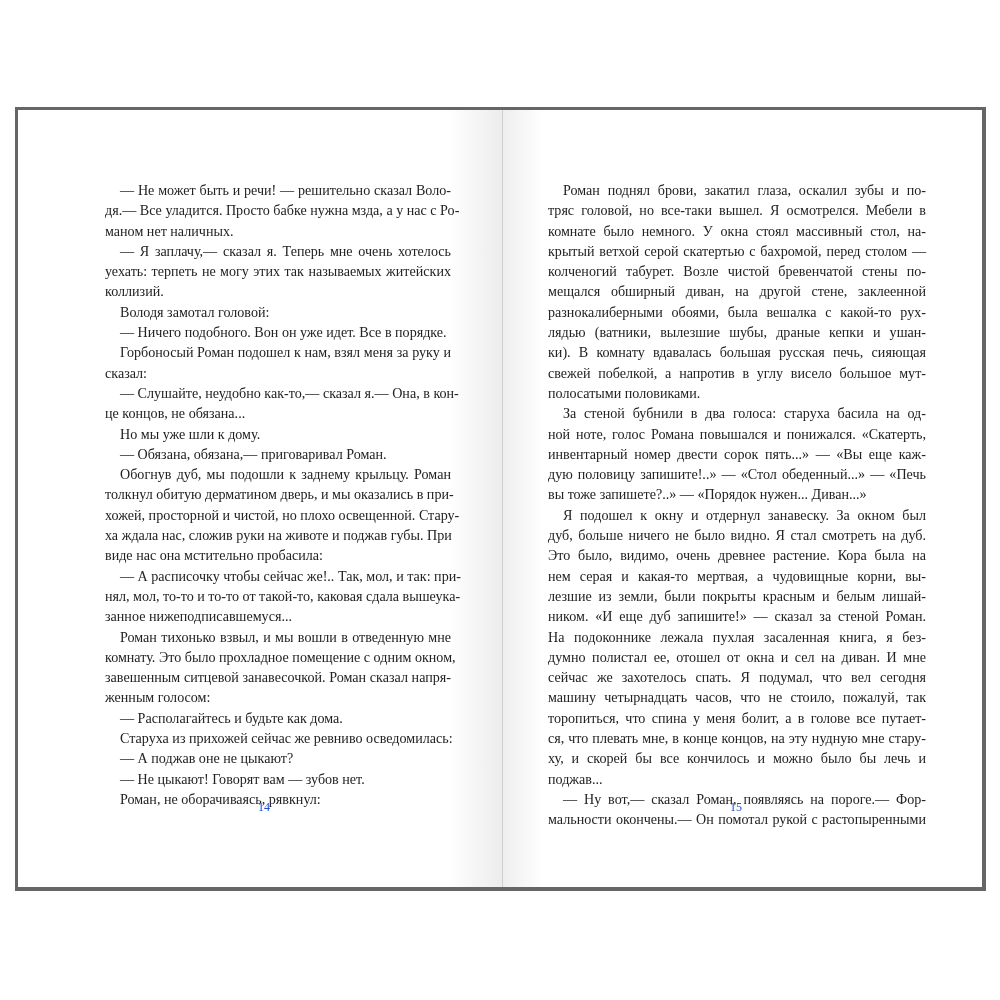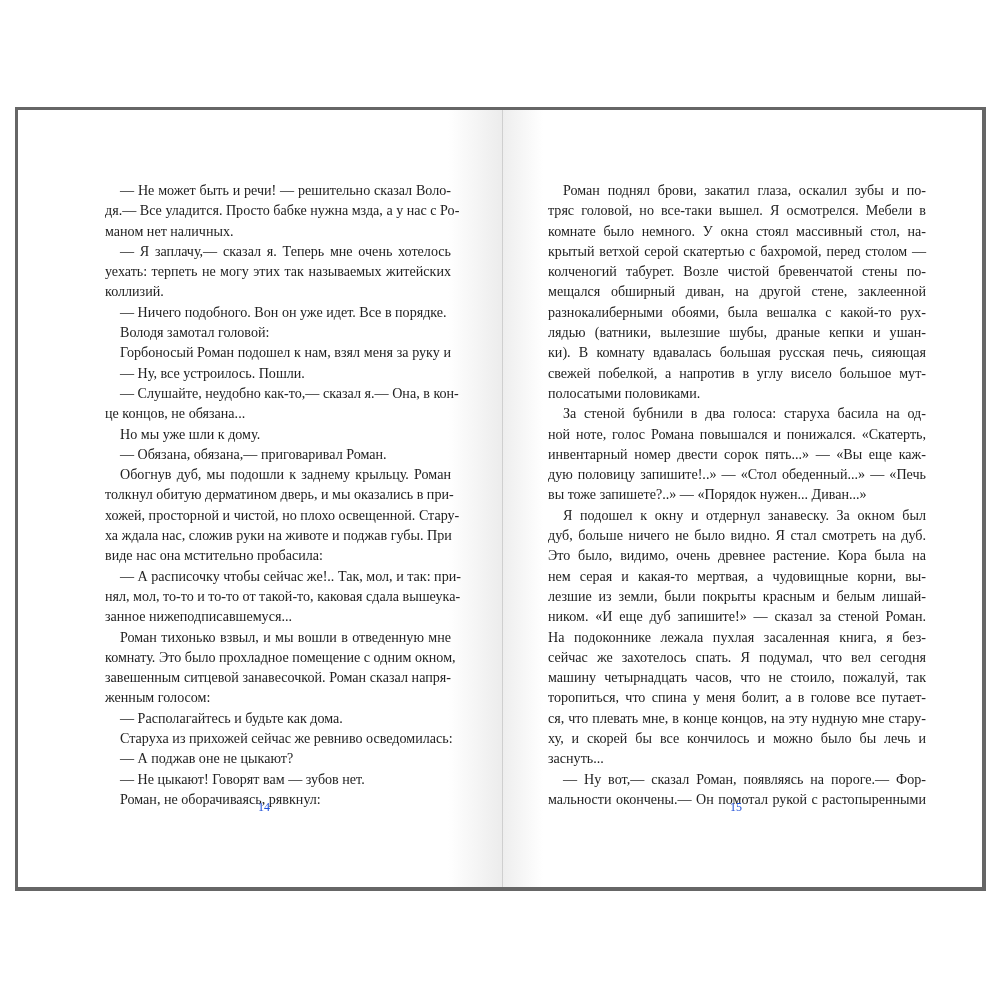--- a/index.html
+++ b/index.html
@@ -44,24 +44,24 @@
   <div class="spine-line"></div>
   <div class="spine-right"></div>
 
   <div class="page left text" id="left-text">
       <span class="ln ind">— Не может быть и речи! — решительно сказал Воло-</span>
       <span class="ln">дя.— Все уладится. Просто бабке нужна мзда, а у нас с Ро-</span>
       <span class="ln last">маном нет наличных.</span>
       <span class="ln ind">— Я заплачу,— сказал я. Теперь мне очень хотелось</span>
       <span class="ln">уехать: терпеть не могу этих так называемых житейских</span>
       <span class="ln last">коллизий.</span>
+      <span class="ln ind last">Володя замотал головой:</span>
       <span class="ln ind last">— Ничего подобного. Вон он уже идет. Все в порядке.</span>
-      <span class="ln ind last">Володя замотал головой:</span>
       <span class="ln ind">Горбоносый Роман подошел к нам, взял меня за руку и</span>
-      <span class="ln ind last">— Ну, все устроилось. Пошли.</span>
+      <span class="ln last">сказал:</span>
       <span class="ln ind">— Слушайте, неудобно как-то,— сказал я.— Она, в кон-</span>
       <span class="ln last">це концов, не обязана...</span>
       <span class="ln ind last">Но мы уже шли к дому.</span>
       <span class="ln ind last">— Обязана, обязана,— приговаривал Роман.</span>
       <span class="ln ind">Обогнув дуб, мы подошли к заднему крыльцу. Роман</span>
       <span class="ln">толкнул обитую дерматином дверь, и мы оказались в при-</span>
       <span class="ln">хожей, просторной и чистой, но плохо освещенной. Стару-</span>
       <span class="ln">ха ждала нас, сложив руки на животе и поджав губы. При</span>
       <span class="ln last">виде нас она мстительно пробасила:</span>
       <span class="ln ind">— А расписочку чтобы сейчас же!.. Так, мол, и так: при-</span>
@@ -96,23 +96,24 @@
       <span class="ln">инвентарный номер двести сорок пять...» — «Вы еще каж-</span>
       <span class="ln">дую половицу запишите!..» — «Стол обеденный...» — «Печь</span>
       <span class="ln last">вы тоже запишете?..» — «Порядок нужен... Диван...»</span>
       <span class="ln ind">Я подошел к окну и отдернул занавеску. За окном был</span>
       <span class="ln">дуб, больше ничего не было видно. Я стал смотреть на дуб.</span>
       <span class="ln">Это было, видимо, очень древнее растение. Кора была на</span>
       <span class="ln">нем серая и какая-то мертвая, а чудовищные корни, вы-</span>
       <span class="ln">лезшие из земли, были покрыты красным и белым лишай-</span>
       <span class="ln">ником. «И еще дуб запишите!» — сказал за стеной Роман.</span>
       <span class="ln">На подоконнике лежала пухлая засаленная книга, я без-</span>
+      <span class="ln">думно полистал ее, отошел от окна и сел на диван. И мне</span>
       <span class="ln">сейчас же захотелось спать. Я подумал, что вел сегодня</span>
       <span class="ln">машину четырнадцать часов, что не стоило, пожалуй, так</span>
       <span class="ln">торопиться, что спина у меня болит, а в голове все путает-</span>
       <span class="ln">ся, что плевать мне, в конце концов, на эту нудную мне стару-</span>
       <span class="ln">ху, и скорей бы все кончилось и можно было бы лечь и</span>
-      <span class="ln last">заснуть...</span>
+      <span class="ln last">поджав...</span>
       <span class="ln ind">— Ну вот,— сказал Роман, появляясь на пороге.— Фор-</span>
       <span class="ln">мальности окончены.— Он помотал рукой с растопыренными</span>
     </div>
   <div class="pagenum right">15</div>
 </div>
 
 </body></html>

